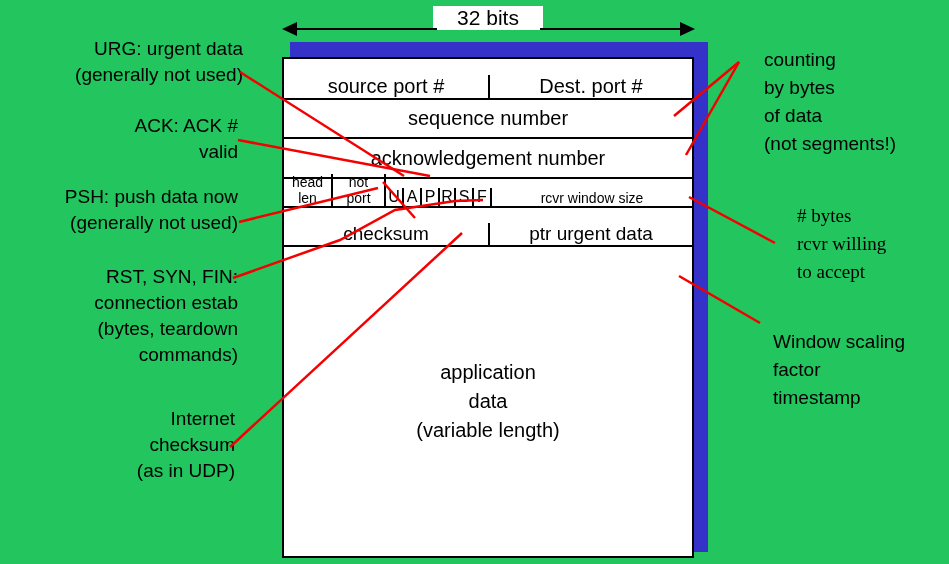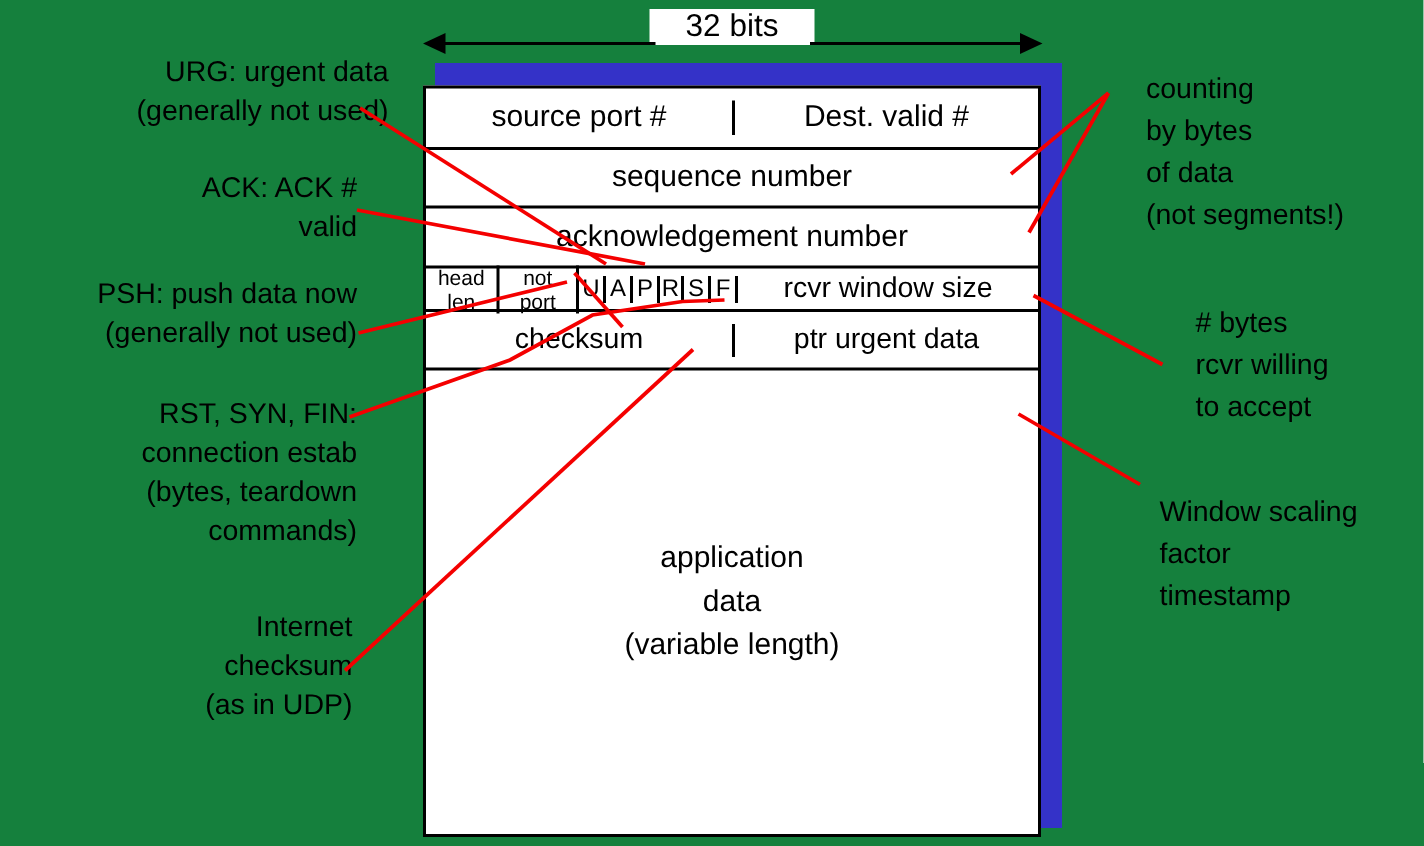--- a/index.html
+++ b/index.html
@@ -1,80 +1,80 @@
 <!DOCTYPE html>
 <html><head>
 <meta charset="utf-8">
 <style>
   html,body{margin:0;padding:0;background:#ffffff;}
   .canvas{
-    position:relative;width:949px;height:564px;background:#15803d;overflow:hidden;
+    position:relative;width:949px;height:564px;background:#22c55e;overflow:hidden;
     font-family:"Liberation Sans","DejaVu Sans",sans-serif;color:#000;
   }
   
   .width-label{
     position:absolute;left:433px;top:6px;width:110px;text-align:center;
     font-size:21px;background:#fff;z-index:3;
   }
   
   .shadow{
     position:absolute;left:290px;top:42px;width:418px;height:510px;
     background:#3432c8;z-index:1;
   }
   
   .seg-table{
     position:absolute;left:282px;top:57px;width:412px;height:501px;
     background:#fff;border:2px solid #000;box-sizing:border-box;
     display:flex;flex-direction:column;z-index:2;
   }
-  .row{display:flex;border-bottom:2px solid #000;box-sizing:border-box;align-items:center;}
+  .row{display:flex;border-bottom:2px solid #000;box-sizing:border-box;align-items:flex-end;}
   .row:last-child{border-bottom:none;}
   .cell{display:flex;align-items:center;justify-content:center;box-sizing:border-box;}
   .vline{border-right:2px solid #000;}
   .r1{height:41px;font-size:20px;}
   .r2{height:39px;font-size:20px;align-items:center;justify-content:center;}
   .r3{height:40px;font-size:20px;align-items:center;justify-content:center;}
   .r4{height:29px;}
   .r5{height:39px;font-size:19px;}
   .r6{height:61px;font-size:20px;align-items:center;justify-content:center;}
   .r7{flex:1;font-size:20px;flex-direction:column;align-items:center;line-height:29px;}
   .half-l{width:206px;}
   .half-r{flex:1;}
   .hl-cell{width:49px;font-size:14px;line-height:16px;flex-direction:column;}
   .nu-cell{width:53px;font-size:14px;line-height:16px;flex-direction:column;}
   .flag-cell{width:18px;font-size:16px;}
-  .rcvr-cell{flex:1;font-size:19px;}
+  .rcvr-cell{flex:1;font-size:14px;}
   
   .note{position:absolute;font-size:19px;line-height:26px;z-index:2;}
   .note.left{text-align:right;}
   .note.right{text-align:left;line-height:28px;margin-left:16px;}
-  .n-urg{left:0;width:243px;top:36px;padding-left:16px;}
+  .n-urg{left:0;width:243px;top:36px;}
   .n-ack{left:0;width:238px;top:113px;}
   .n-psh{left:0;width:238px;top:184px;}
   .n-rst{left:0;width:238px;top:264px;}
   .n-chk{left:0;width:235px;top:406px;}
   .n-counting{left:748px;top:46px;}
-  .n-bytes{left:781px;top:202px;}
+  .n-bytes{left:781px;top:202px;font-family:Liberation Serif, serif;}
   .n-mss{left:757px;top:328px;}
   
   .overlay{position:absolute;left:0;top:0;z-index:5;pointer-events:none;}
 </style>
 </head>
 <body>
 
 <div class="canvas">
 
   <div class="width-label">32 bits</div>
 
   <div class="shadow"></div>
 
   <div class="seg-table">
     <div class="row r1">
       <div class="cell half-l vline">source port #</div>
-      <div class="cell half-r">Dest. valid #</div>
+      <div class="cell half-r">Dest. port #</div>
     </div>
     <div class="row r2 cell">sequence number</div>
     <div class="row r3 cell">acknowledgement number</div>
     <div class="row r4">
       <div class="cell hl-cell vline">
         <div>head</div>
         <div>len</div>
       </div>
       <div class="cell nu-cell vline">
         <div>not</div>

